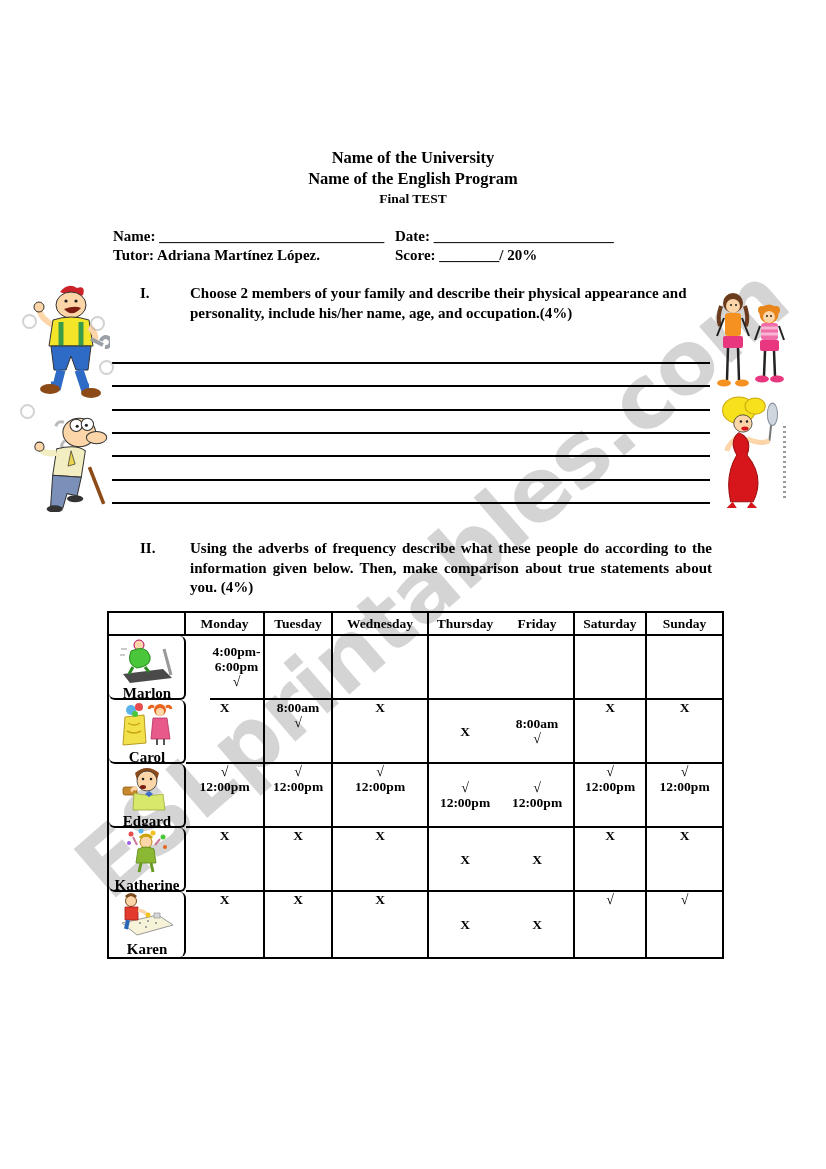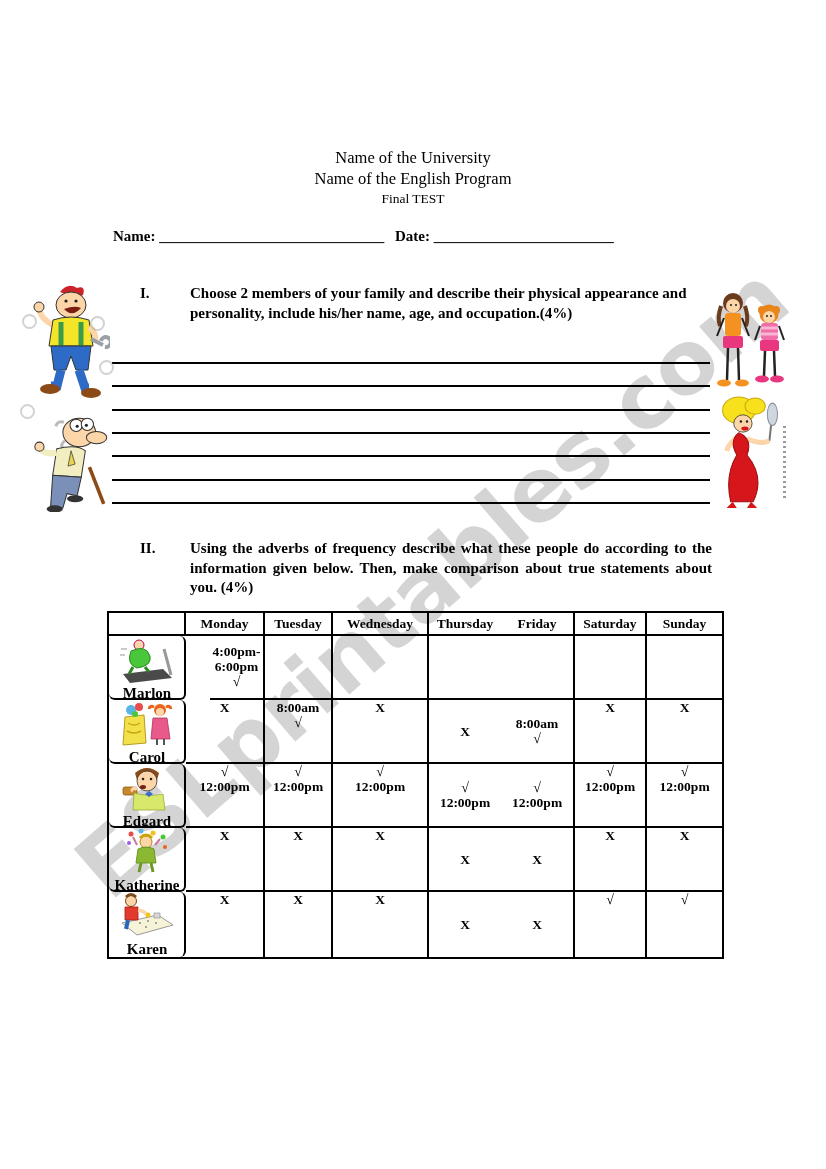--- a/index.html
+++ b/index.html
@@ -11,21 +11,21 @@
   
   .watermark{
     position:absolute;left:90px;top:836px;height:88px;line-height:88px;
     transform-origin:0 50%;transform:rotate(-41deg);
     font-family:"DejaVu Sans",sans-serif;font-weight:bold;font-size:88px;
     letter-spacing:-1px;color:rgba(176,176,176,0.55);white-space:nowrap;z-index:1;
   }
   .ghost{position:absolute;width:11px;height:11px;border:2.5px solid rgba(165,165,165,0.5);border-radius:50%;z-index:3;}
   .content{position:absolute;inset:0;z-index:2;}
   
-  .doc-head{position:absolute;top:147px;left:0;width:100%;text-align:center;font-weight:normal;}
+  .doc-head{position:absolute;top:147px;left:0;width:100%;text-align:center;font-weight:bold;}
   .doc-head .l1{font-size:16.5px;line-height:21px;}
   .doc-head .l2{font-size:16.5px;line-height:21px;}
   .doc-head .l3{font-size:13.5px;line-height:19px;}
   
   .info{position:absolute;left:113px;top:227px;width:560px;font-weight:bold;font-size:15px;}
   .info-row{display:flex;line-height:19px;}
   .info-left{width:282px;flex:none;white-space:nowrap;}
   .info-right{flex:1;white-space:nowrap;}
   
   .section{position:absolute;left:140px;width:572px;display:flex;font-weight:bold;font-size:15px;line-height:19.5px;}
@@ -85,20 +85,30 @@
 
     <div class="info">
       <div class="info-row">
         <div class="info-left">
           <span>Name:</span>
           <span>______________________________</span>
         </div>
         <div class="info-right">
           <span>Date:</span>
           <span>________________________</span>
+        </div>
+      </div>
+      <div class="info-row">
+        <div class="info-left">
+          <span>Tutor:</span>
+          <span>Adriana Martínez López.</span>
+        </div>
+        <div class="info-right">
+          <span>Score:</span>
+          <span>________</span><span>/ 20%</span>
         </div>
       </div>
     </div>
 
     <div class="section sec1" style="top:284px;">
       <span class="numeral">I.</span>
       <span class="stext">Choose 2 members of your family and describe their physical appearance and personality, include his/her name, age, and occupation.(4%)</span>
     </div>
 
     <div class="wline" style="top:362px;"></div>

